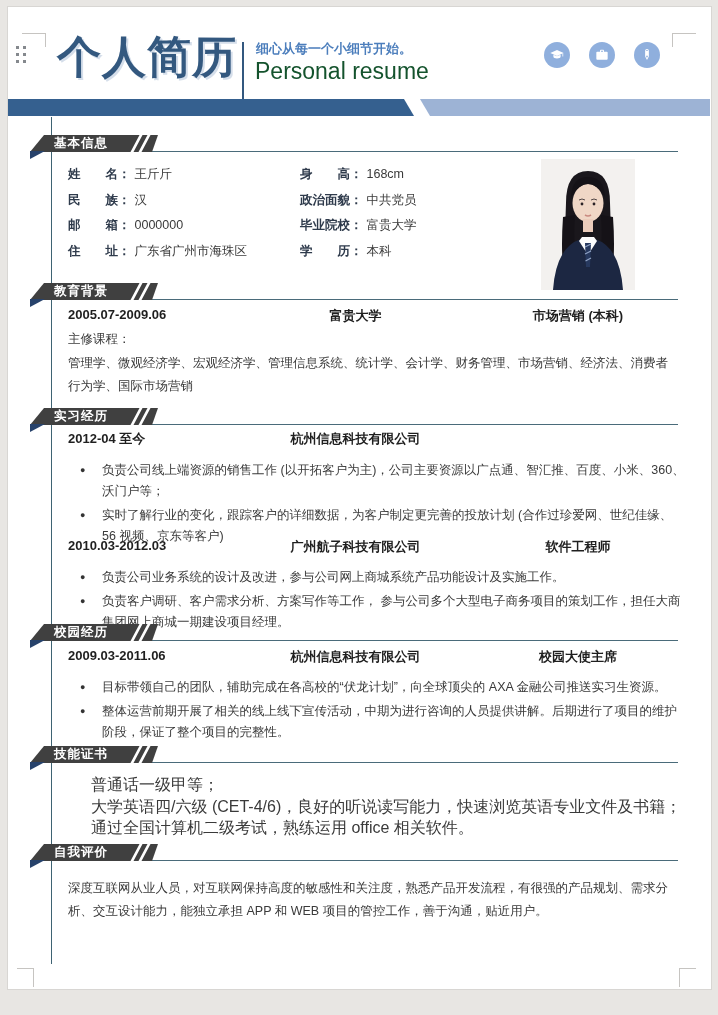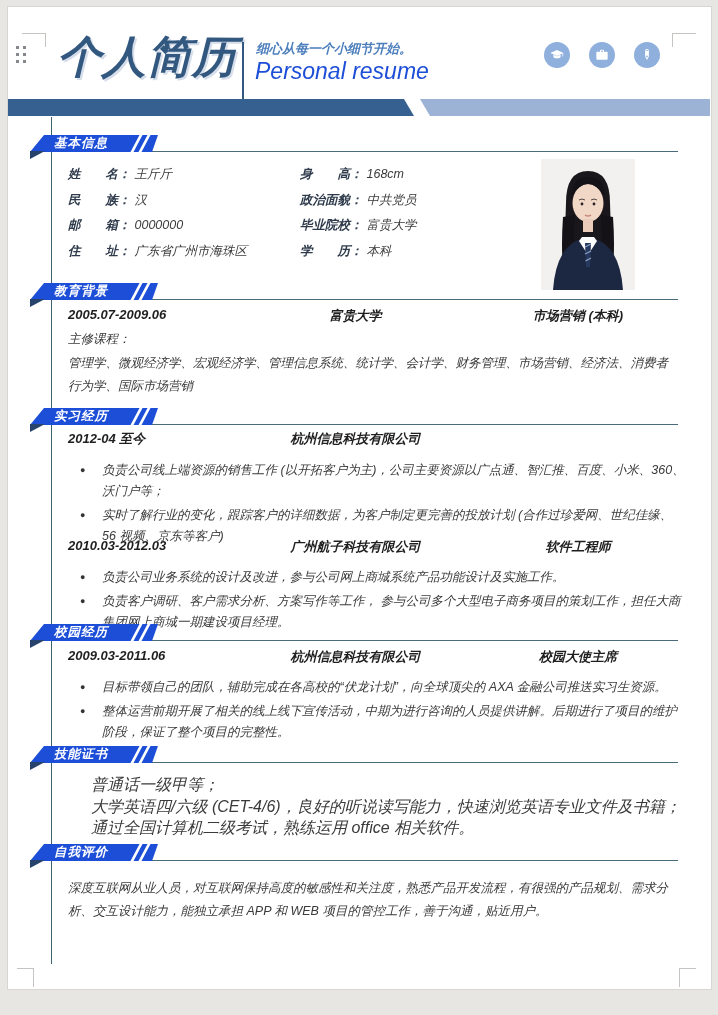--- a/index.html
+++ b/index.html
@@ -2,50 +2,50 @@
 <html><head>
 <meta charset="utf-8">
 <style>
   html,body{margin:0;padding:0;}
   body{
     width:718px;height:1015px;position:relative;overflow:hidden;
     background:#E8E6E3;
     font-family:"Liberation Sans","DejaVu Sans",sans-serif;
     -webkit-font-smoothing:antialiased;
   }
-  .abs{position:absolute;font-style:italic;}
+  .abs{position:absolute;}
   
   .page{left:7px;top:6px;width:703px;height:982px;background:#FFFFFF;border:1px solid #D8D6D3;}
   
   .mark{width:23px;height:13px;}
   .mark.tl{left:22px;top:33px;border-top:1px solid #C6C4C1;border-right:1px solid #C6C4C1;}
   .mark.tr{left:672px;top:33px;border-top:1px solid #C6C4C1;border-left:1px solid #C6C4C1;}
   .mark.bl{left:17px;top:968px;width:16px;height:18px;border-top:1px solid #C6C4C1;border-right:1px solid #C6C4C1;}
   .mark.br{left:679px;top:968px;width:16px;height:18px;border-top:1px solid #C6C4C1;border-left:1px solid #C6C4C1;}
   
   .dots{left:16px;top:46px;display:grid;grid-template-columns:3px 3px;grid-gap:4px;}
   .dots i{width:3px;height:3px;background:#85898E;display:block;}
   
   .title{left:57px;top:28px;font-size:44px;font-weight:bold;color:#33587F;letter-spacing:1px;
          text-shadow:2px 2px 0 rgba(178,194,216,.55);}
   .divider{left:242px;top:42px;width:2px;height:70px;background:#33587F;}
   .tagline{left:256px;top:40px;font-size:13px;font-weight:bold;color:#4C7EBC;}
-  .subtitle{left:255px;top:58px;font-size:23px;color:#1d4ed8;}
+  .subtitle{left:255px;top:58px;font-size:23px;color:#14532d;}
   .iconc{top:42px;width:26px;height:26px;border-radius:50%;background:#8FAFDD;display:flex;align-items:center;justify-content:center;}
   .iconc svg{width:16px;height:16px;fill:#FFFFFF;}
   
   .banner-dark{left:8px;top:99px;width:406px;height:17px;background:#35608F;
     clip-path:polygon(0 0,calc(100% - 10px) 0,100% 100%,0 100%);}
   .banner-light{left:420px;top:99px;width:290px;height:17px;background:#9DB3D5;
     clip-path:polygon(0 0,100% 0,100% 100%,10px 100%);}
   
   .vline{left:51px;top:117px;width:1px;height:847px;background:#3E6373;}
   .rule{left:51px;width:627px;height:1px;background:#4A6B7A;}
   
-  .tab{left:30px;width:128px;height:17px;background:#1d4ed8;color:#fff;
+  .tab{left:30px;width:128px;height:17px;background:#404040;color:#fff;
     clip-path:polygon(14px 0,100% 0,calc(100% - 6px) 100%,0 100%);
     font-size:12.5px;font-weight:bold;line-height:17px;}
   .tab .lbl{padding-left:24px;letter-spacing:1px;}
   .tab .s1,.tab .s2{position:absolute;top:-2px;bottom:-2px;width:3px;background:#fff;transform:skewX(-28deg);}
   .tab .s1{right:20px;} .tab .s2{right:12px;}
   .fold{left:30px;width:15px;height:8px;background:#27426B;clip-path:polygon(0 0,100% 0,0 100%);}
   .info-col{font-size:12.5px;line-height:25.6px;white-space:nowrap;}
   .info-col .lab{font-weight:bold;color:#2F3B4C;}
   .info-col .val{color:#3A3A3A;padding-left:4px;}
   .row3{left:68px;width:610px;display:grid;grid-template-columns:165px auto 200px;

